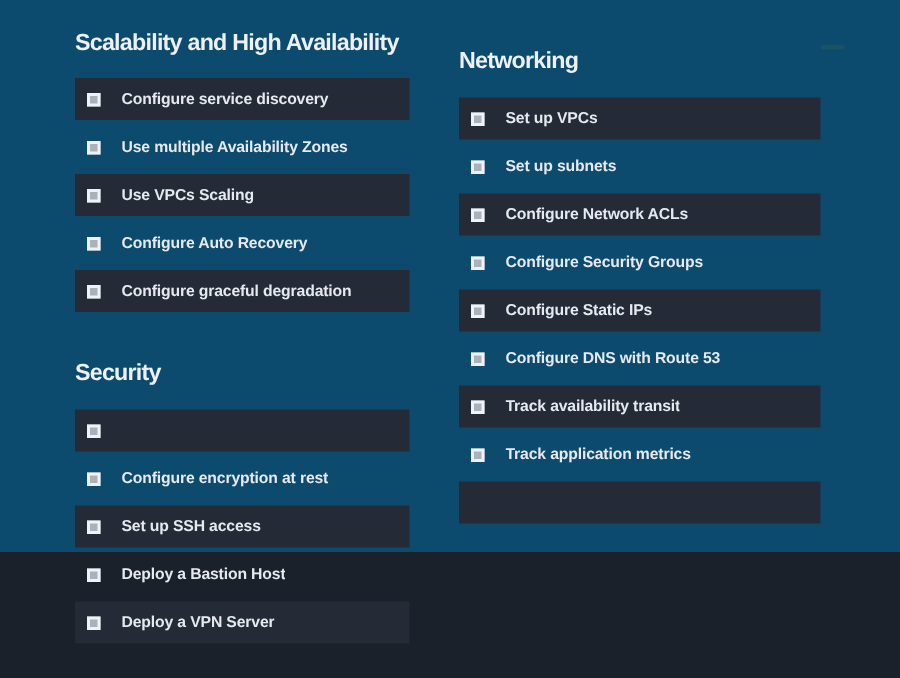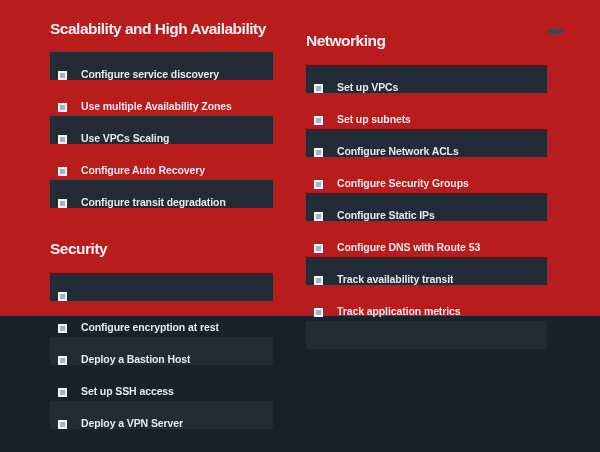--- a/index.html
+++ b/index.html
@@ -7,22 +7,22 @@
     padding: 0;
     width: 600px;
     height: 452px;
     overflow: hidden;
     background: #1b212b;
     font-family: "Liberation Sans", sans-serif;
   }
   .page {
     position: relative;
     width: 600px;
-    height: 316px;
-    background: #b91c1c;
+    height: 368px;
+    background: #0c4a6e;
   }
   .col {
     position: absolute;
     top: 0;
   }
   .col-left  { left: 50px;  width: 223px; }
   .col-right { left: 306px; width: 241px; }
 
   .section-title {
     margin: 30px 0 13px 0;
@@ -35,21 +35,21 @@
   }
   .section:first-child .section-title {
     margin-top: 18px;
     margin-bottom: 12px;
   }
 
   .row {
     height: 28px;
     margin-bottom: 4px;
     display: flex;
-    align-items: flex-end;
+    align-items: center;
     padding: 0 8px;
     cursor: pointer;
   }
   .rows .row:nth-child(odd) {
     background: #242b37;
   }
   .cb {
     flex: 0 0 auto;
     width: 9px;
     height: 9px;
@@ -98,42 +98,42 @@
         <div class="row">
           <span class="cb"></span>
           <span class="lbl">Use VPCs Scaling</span>
         </div>
         <div class="row">
           <span class="cb"></span>
           <span class="lbl">Configure Auto Recovery</span>
         </div>
         <div class="row">
           <span class="cb"></span>
-          <span class="lbl">Configure transit degradation</span>
+          <span class="lbl">Configure graceful degradation</span>
         </div>
       </div>
     </div>
 
     <div class="section">
       <h2 class="section-title">Security</h2>
       <div class="rows">
         <div class="row">
           <span class="cb"></span>
         </div>
         <div class="row">
           <span class="cb"></span>
           <span class="lbl">Configure encryption at rest</span>
         </div>
         <div class="row">
           <span class="cb"></span>
-          <span class="lbl">Deploy a Bastion Host</span>
+          <span class="lbl">Set up SSH access</span>
         </div>
         <div class="row">
           <span class="cb"></span>
-          <span class="lbl">Set up SSH access</span>
+          <span class="lbl">Deploy a Bastion Host</span>
         </div>
         <div class="row">
           <span class="cb"></span>
           <span class="lbl">Deploy a VPN Server</span>
         </div>
       </div>
     </div>
 
   </div>
 

